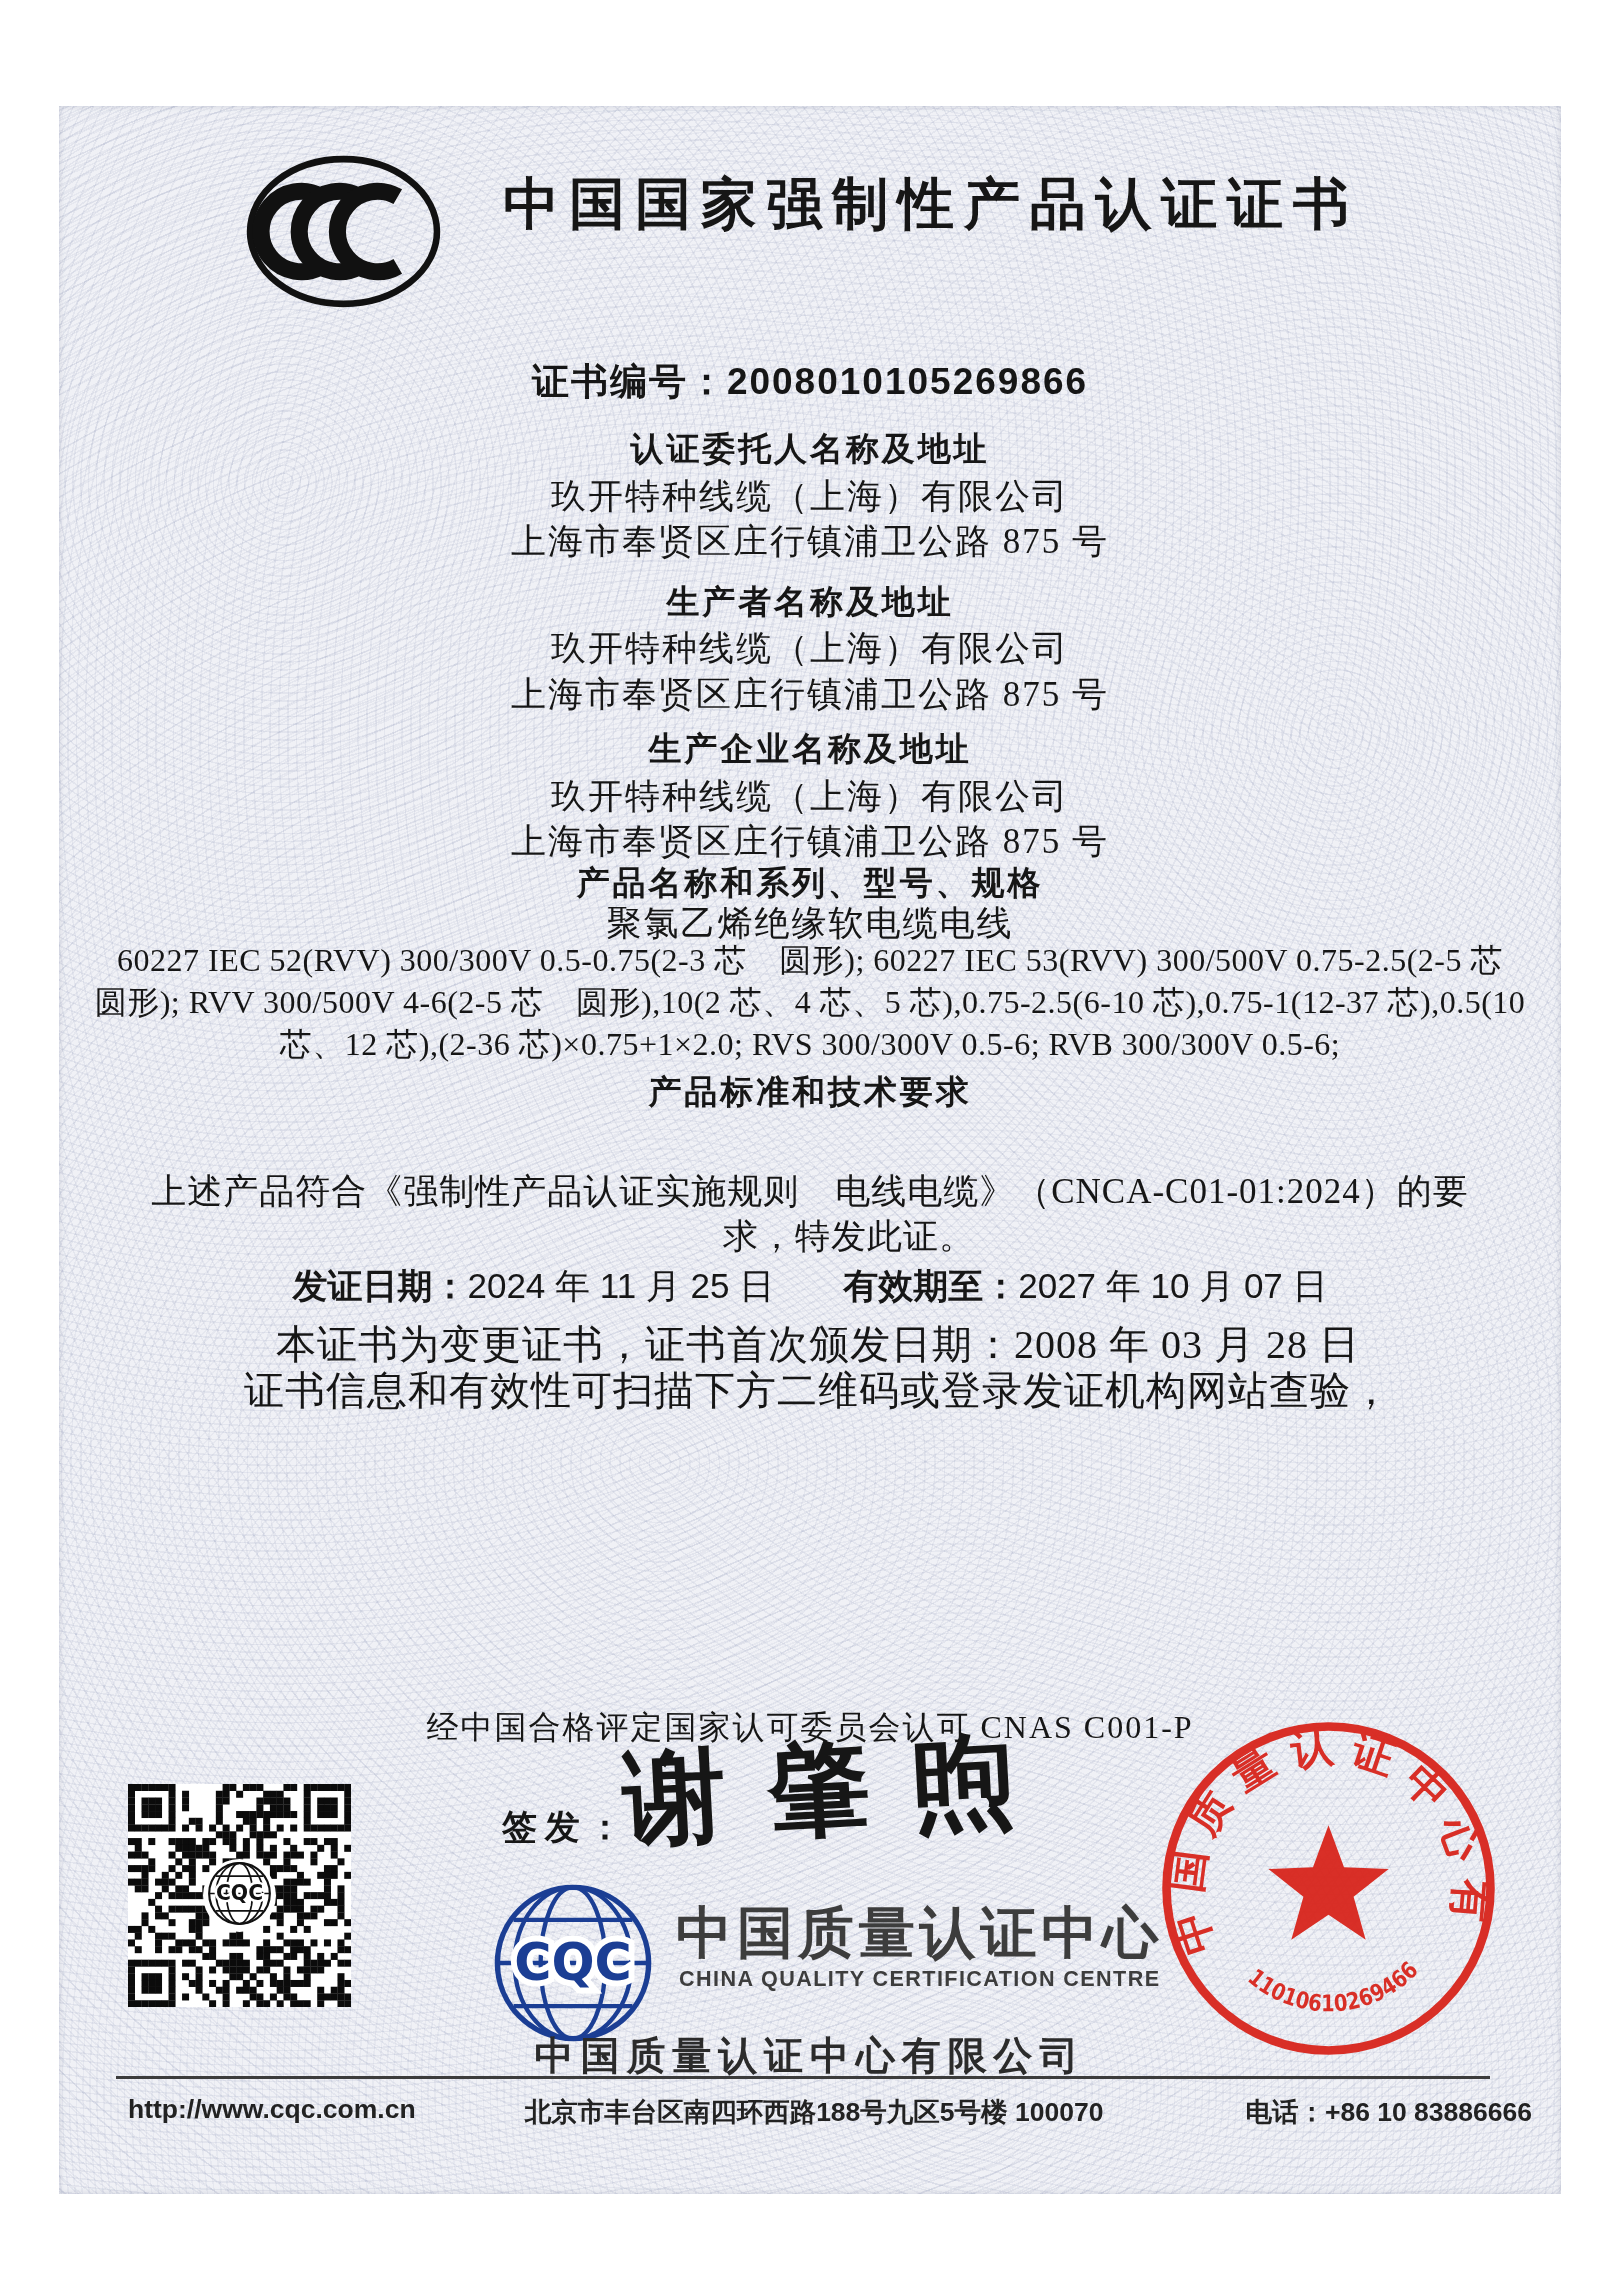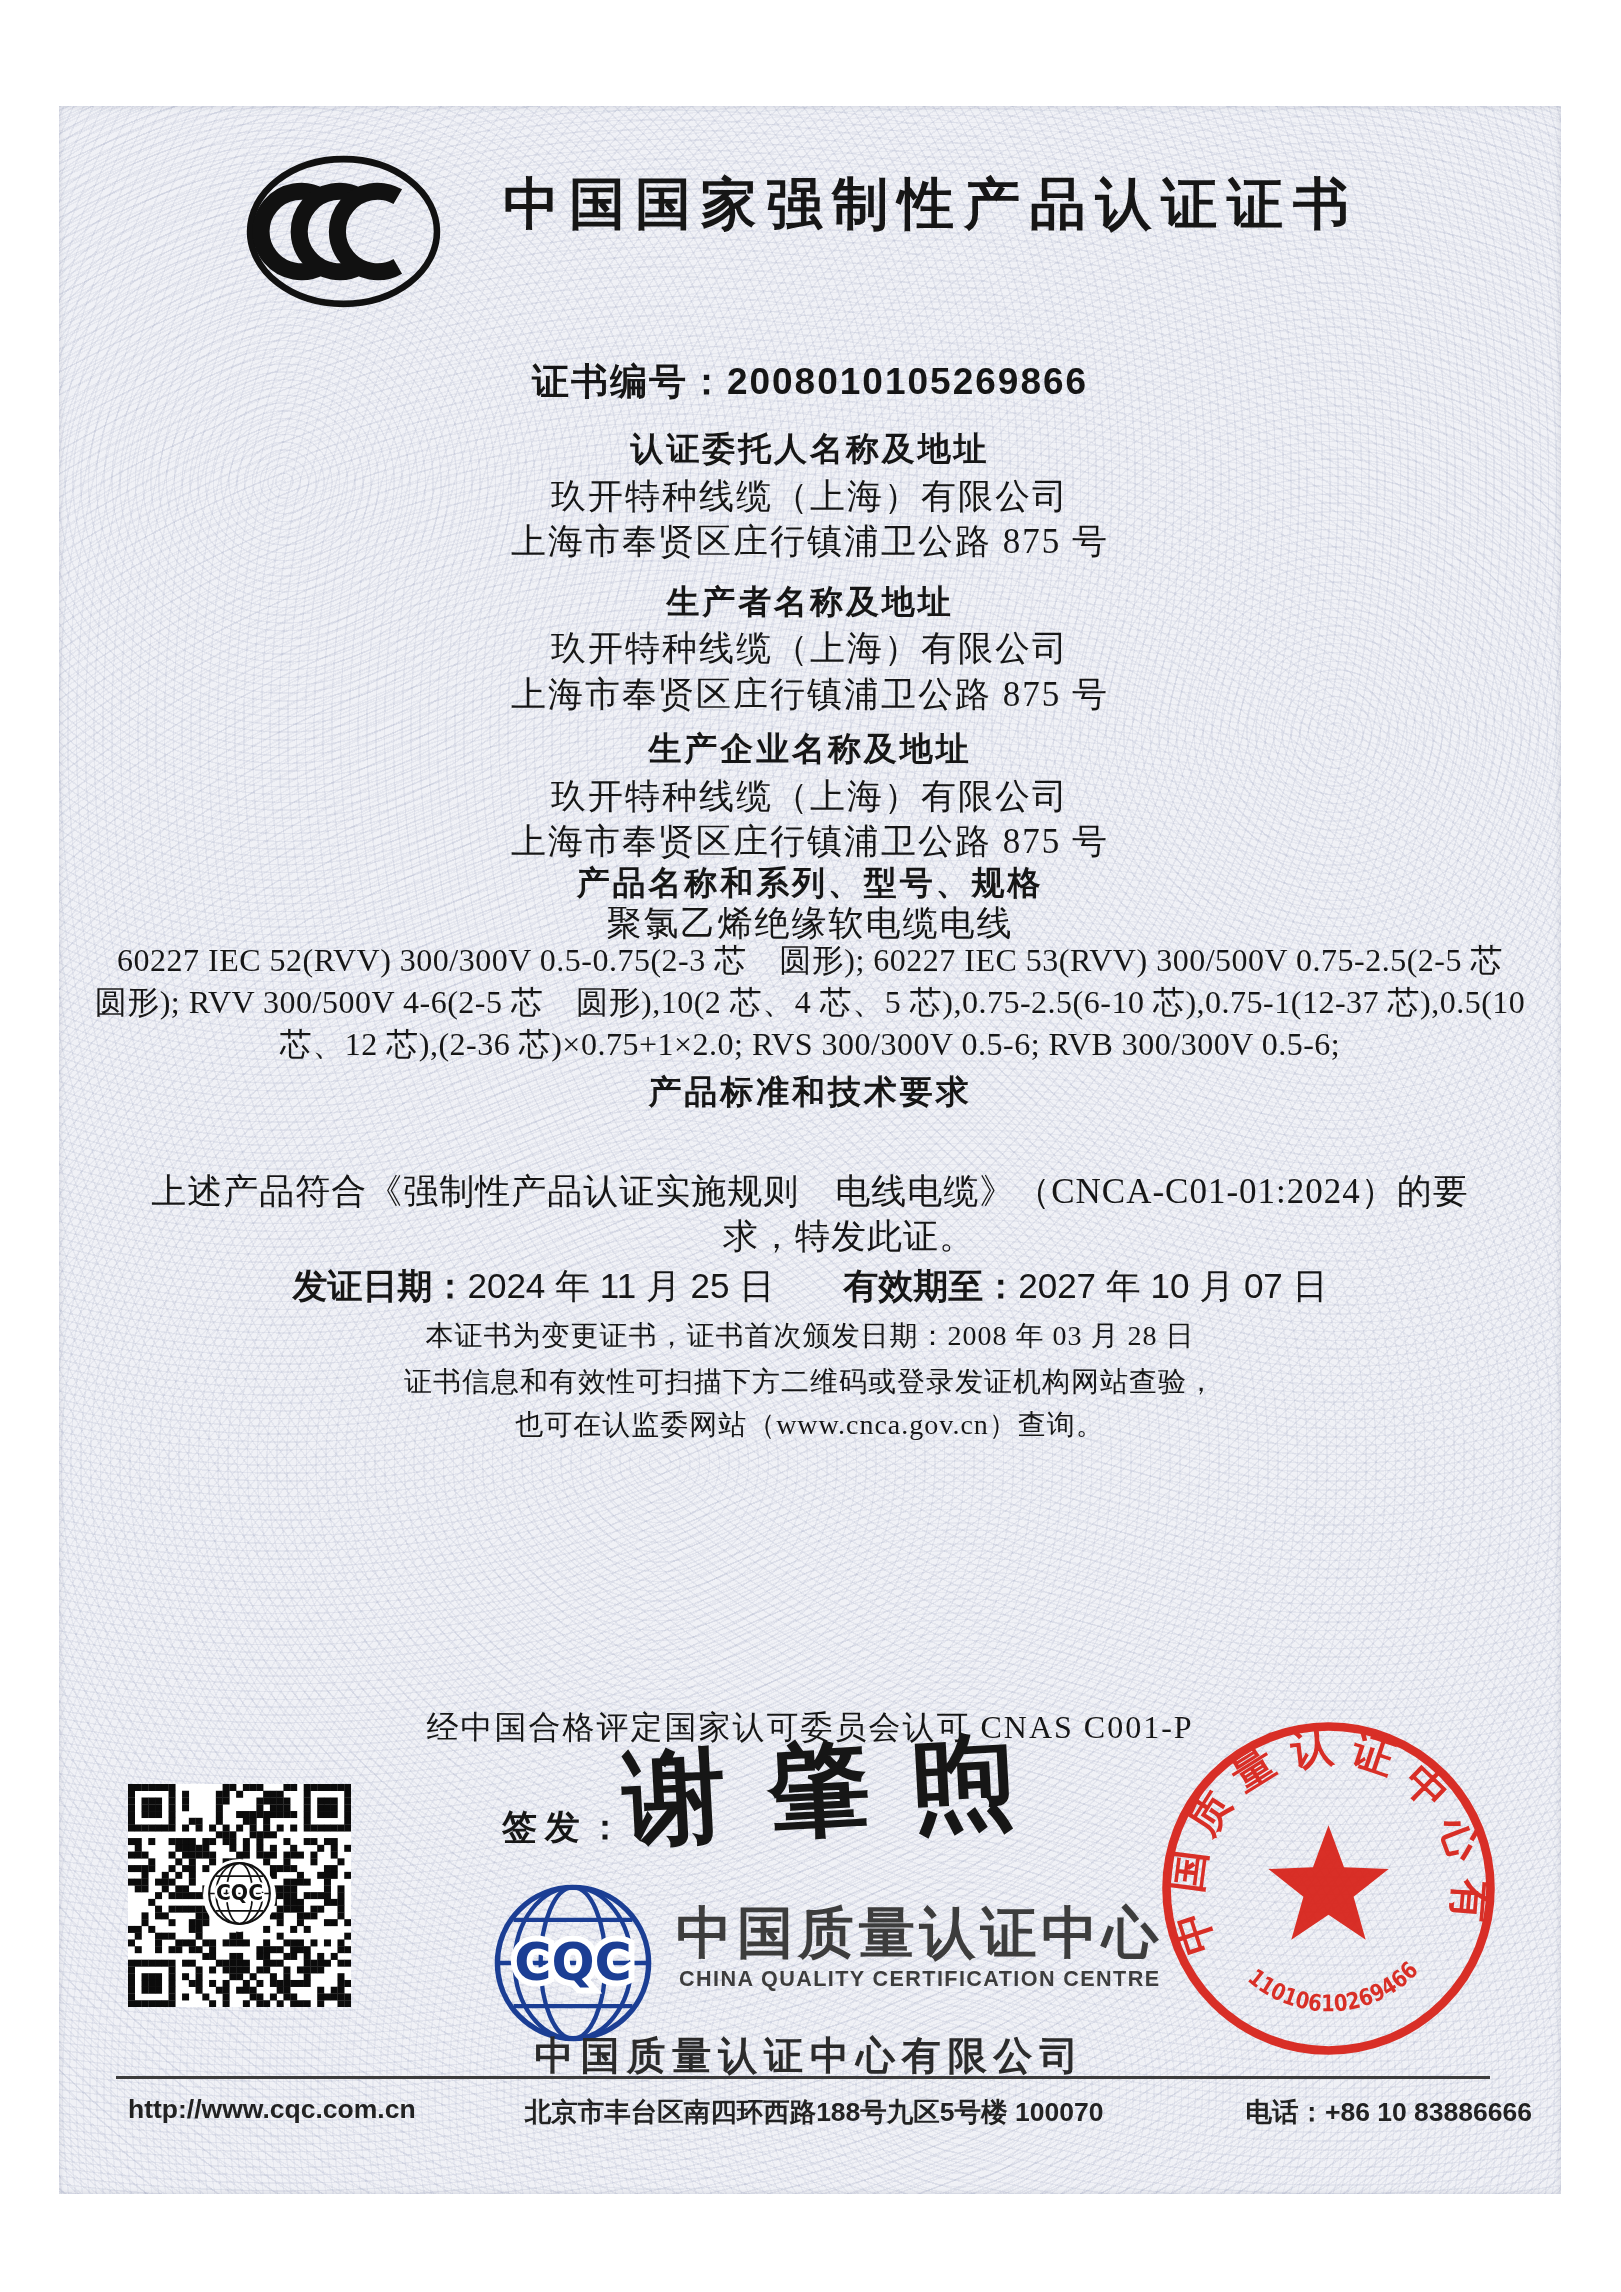--- a/index.html
+++ b/index.html
@@ -16,21 +16,21 @@
   .line{position:absolute;left:0;width:100%;text-align:center;white-space:nowrap;}
   .serif{font-family:"Liberation Serif",serif;}
   .mono{font-family:"Liberation Mono",monospace;}
   .h{font-weight:bold;font-size:33px;letter-spacing:2.9px;}
   .b{font-size:35px;letter-spacing:2px;}
   .title{position:absolute;left:382px;top:61px;width:980px;text-align:center;
          font-size:56px;font-weight:bold;letter-spacing:9.8px;white-space:nowrap;}
   .ccc{position:absolute;left:184px;top:47px;}
   .certno{font-size:37px;font-weight:bold;letter-spacing:2px;}
   .spec{font-size:32px;letter-spacing:0.5px;}
-  .note{font-size:28px;letter-spacing:1px;}
+  .note{font-size:40px;letter-spacing:1px;margin-left:8px;}
   .stmt{font-size:35px;letter-spacing:1px;}
   .dates span.lab{font-weight:bold;}
   .gap{display:inline-block;width:69px;}
   .cnas{font-size:32px;letter-spacing:2px;}
   .signlab{position:absolute;left:443px;top:1698px;font-size:35px;font-weight:bold;letter-spacing:7.8px;}
   .sig{position:absolute;left:564px;top:1615px;font-size:103px;font-weight:600;letter-spacing:41px;
        transform:rotate(-3deg);font-family:"Liberation Serif",serif;white-space:nowrap;}
   .qr{position:absolute;left:69px;top:1678px;width:223px;height:223px;}
   .qr-logo{position:absolute;left:144px;top:1753px;width:73px;height:73px;border-radius:50%;
            background:#ffffff;display:flex;align-items:center;justify-content:center;}
@@ -92,21 +92,20 @@
 
     <div class="line stmt serif" style="top:1062px;">上述产品符合《强制性产品认证实施规则　电线电缆》（CNCA-C01-01:2024）的要</div>
     <div class="line stmt serif" style="top:1107px;padding-left:39px;">求，特发此证。</div>
 
     <div class="line dates" style="top:1157px;font-size:35px;">
       <span class="lab">发证日期：</span><span>2024 年 11 月 25 日</span><span class="gap"></span><span class="lab">有效期至：</span><span>2027 年 10 月 07 日</span>
     </div>
 
     <div class="line note serif" style="top:1211px;">本证书为变更证书，证书首次颁发日期：2008 年 03 月 28 日</div>
     <div class="line note serif" style="top:1257px;">证书信息和有效性可扫描下方二维码或登录发证机构网站查验，</div>
-    <div class="line note serif" style="top:1300px;">也可在认监委网站（www.cnca.gov.cn）查询。</div>
 
     <div class="line cnas serif" style="top:1600px;">经中国合格评定国家认可委员会认可 CNAS C001-P</div>
 
     <div class="signlab">签发：</div>
     <div class="sig">谢肇煦</div>
 
     <div class="qr" id="qr"><svg width="223" height="223" viewBox="0 0 228 228">
           <rect width="228" height="228" fill="#fff"></rect>
           <rect x="0.00" y="0.00" width="7.16" height="7.16" fill="#0b0b0b"></rect>
           <rect x="6.91" y="0.00" width="7.16" height="7.16" fill="#0b0b0b"></rect>

